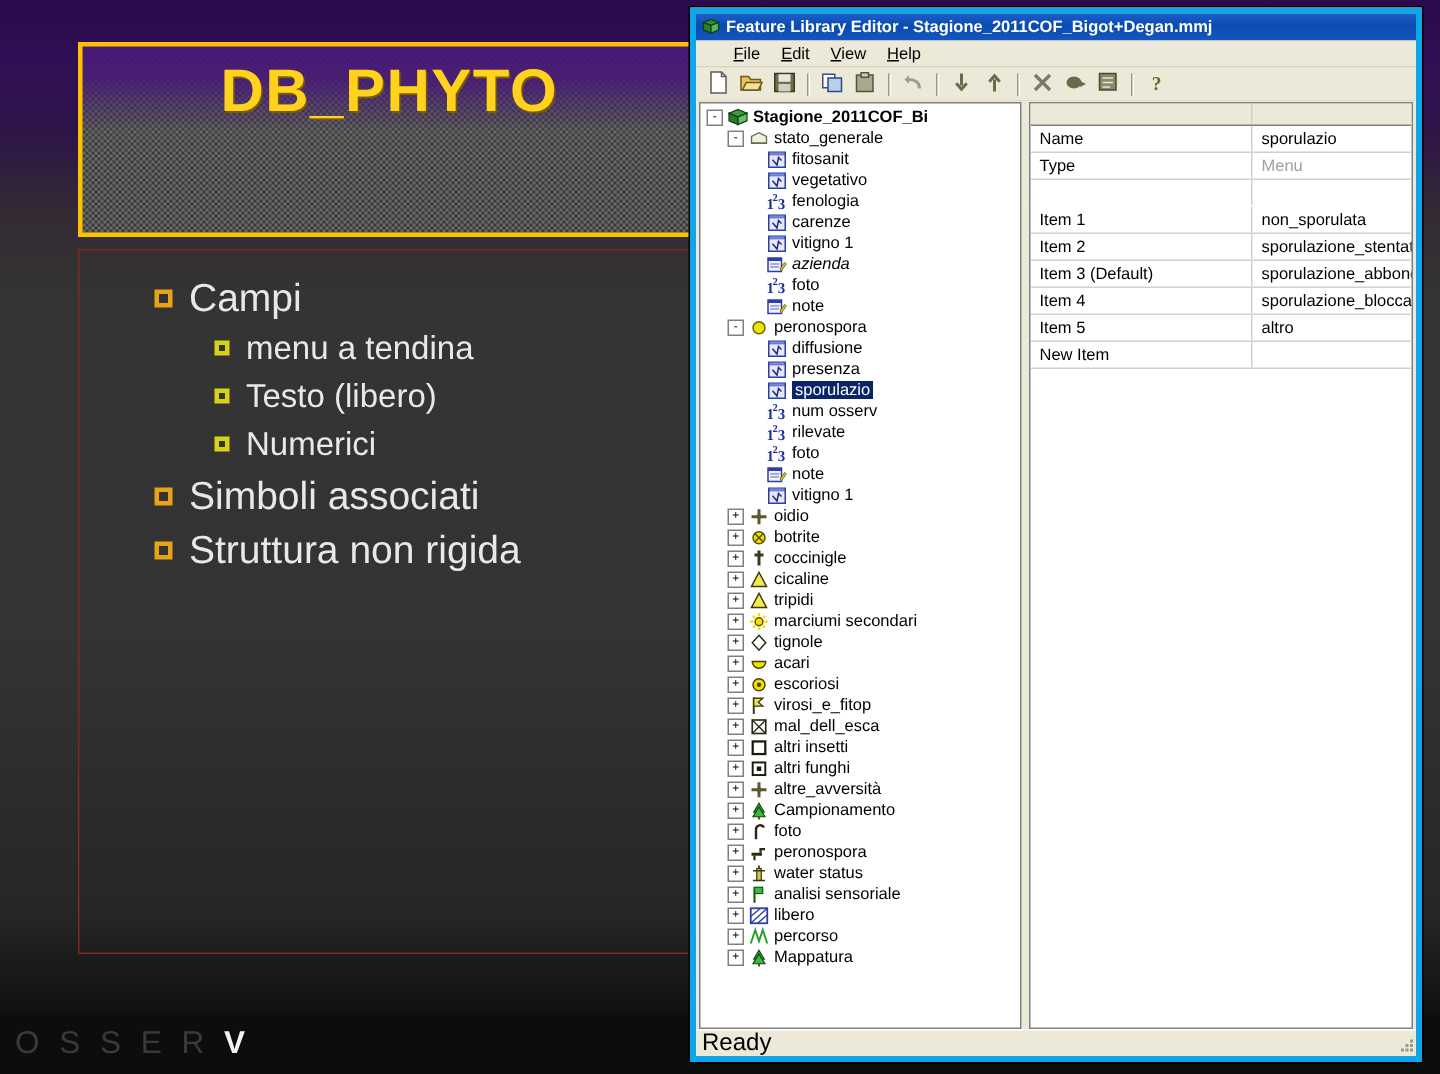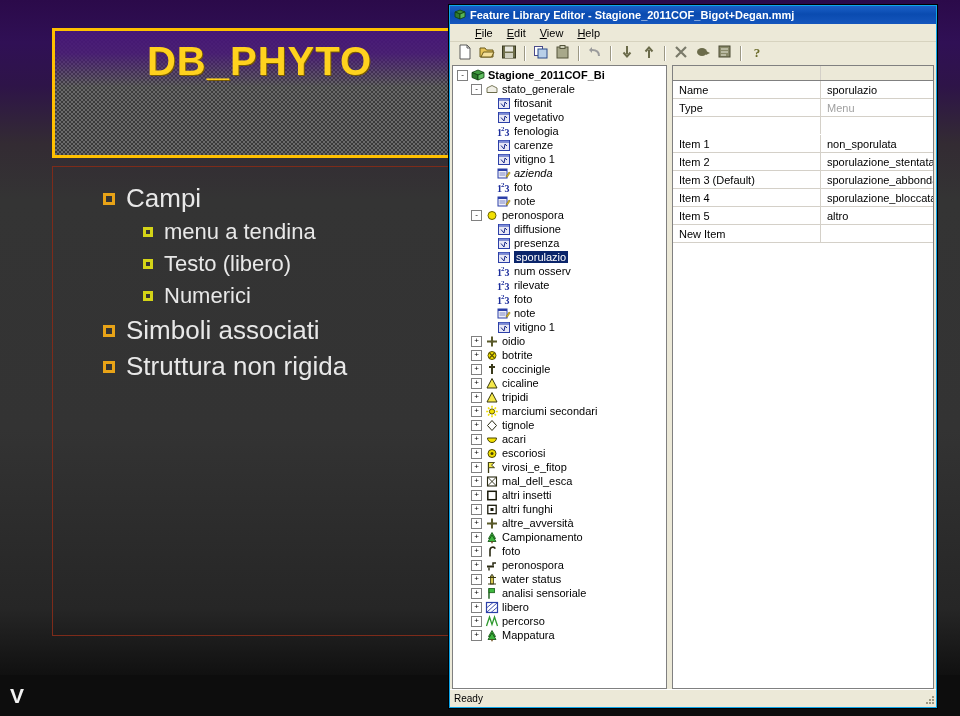--- a/index.html
+++ b/index.html
@@ -78,22 +78,22 @@
   .lvl2 .bullet-mark{width:12px;height:12px;border:3.5px solid #e8a317;margin-top:12px;}
   .lvl2 .bullet-label{font-size:26px;color:#e8e8e8;line-height:34px;}
   .lvl2{margin-left:44px;}
 
   .lvl3 .bullet-mark{width:10px;height:10px;border:3px solid #d4d417;margin-top:10px;}
   .lvl3 .bullet-label{font-size:22px;color:#e8e8e8;line-height:30px;}
   .lvl3{margin-left:84px;}
 
   
   #app-window{
-    position:absolute;left:449px;top:5px;width:488px;height:703px;
-    border:1px solid #0ea5e9;
+    position:absolute;left:460px;top:5px;width:488px;height:703px;
+    border:4px solid #0ea5e9;
     box-sizing:border-box;
     background:#ece9d8;
     font-size:11px;
     color:#000;
     box-shadow:0 0 0 1px #000;
     z-index:2;
   }
   #titlebar{
     height:18px;
     background:linear-gradient(180deg,#1b60c8 0%,#0a4bb0 45%,#1556bd 100%);
@@ -168,21 +168,21 @@
     flex:1;padding-left:6px;display:flex;align-items:center;font-size:11px;
   }
   .prow .pv.gray{color:#a0a0a0;}
   .prow.blank{border-bottom:1px solid #fff;}
   .prow.blank .pk{border-right:1px solid #d4d0c8;}
 
   #statusbar{
     position:absolute;left:0;right:0;bottom:0;height:17px;
     background:#ece9d8;border-top:1px solid #fff;
     display:flex;align-items:center;padding-left:4px;
-    font-size:10px;color:#000;
+    font-size:16px;color:#000;
   }
   #statusbar .grip{
     margin-left:auto;width:14px;height:14px;
   }
 </style>
 </head>
 <body>
 
 <div id="slide">
 
@@ -214,21 +214,21 @@
         </div>
         <div class="bullet-row lvl2">
           <span class="bullet-mark"></span>
           <span class="bullet-label">Struttura non rigida</span>
         </div>
       </div>
   </div>
 
   <div id="slide-footerbar"></div>
   <div id="footer-text">
-    <span class="hl">V</span>
+    <span>O  S  S  E  R  </span><span class="hl">V</span>
   </div>
 </div>
 
 <div id="app-window">
 
   <div id="titlebar">
     <span class="tb-icon">
       <svg width="12" height="12" viewBox="0 0 12 12">
         <path d="M1 3 L6 1 L11 3 L6 5 Z" fill="#3a8a3a" stroke="#0f3f0f" stroke-width="0.8"></path>
         <path d="M1 3 L1 8 L6 10 L6 5 Z" fill="#2f7a2f" stroke="#0f3f0f" stroke-width="0.8"></path>

